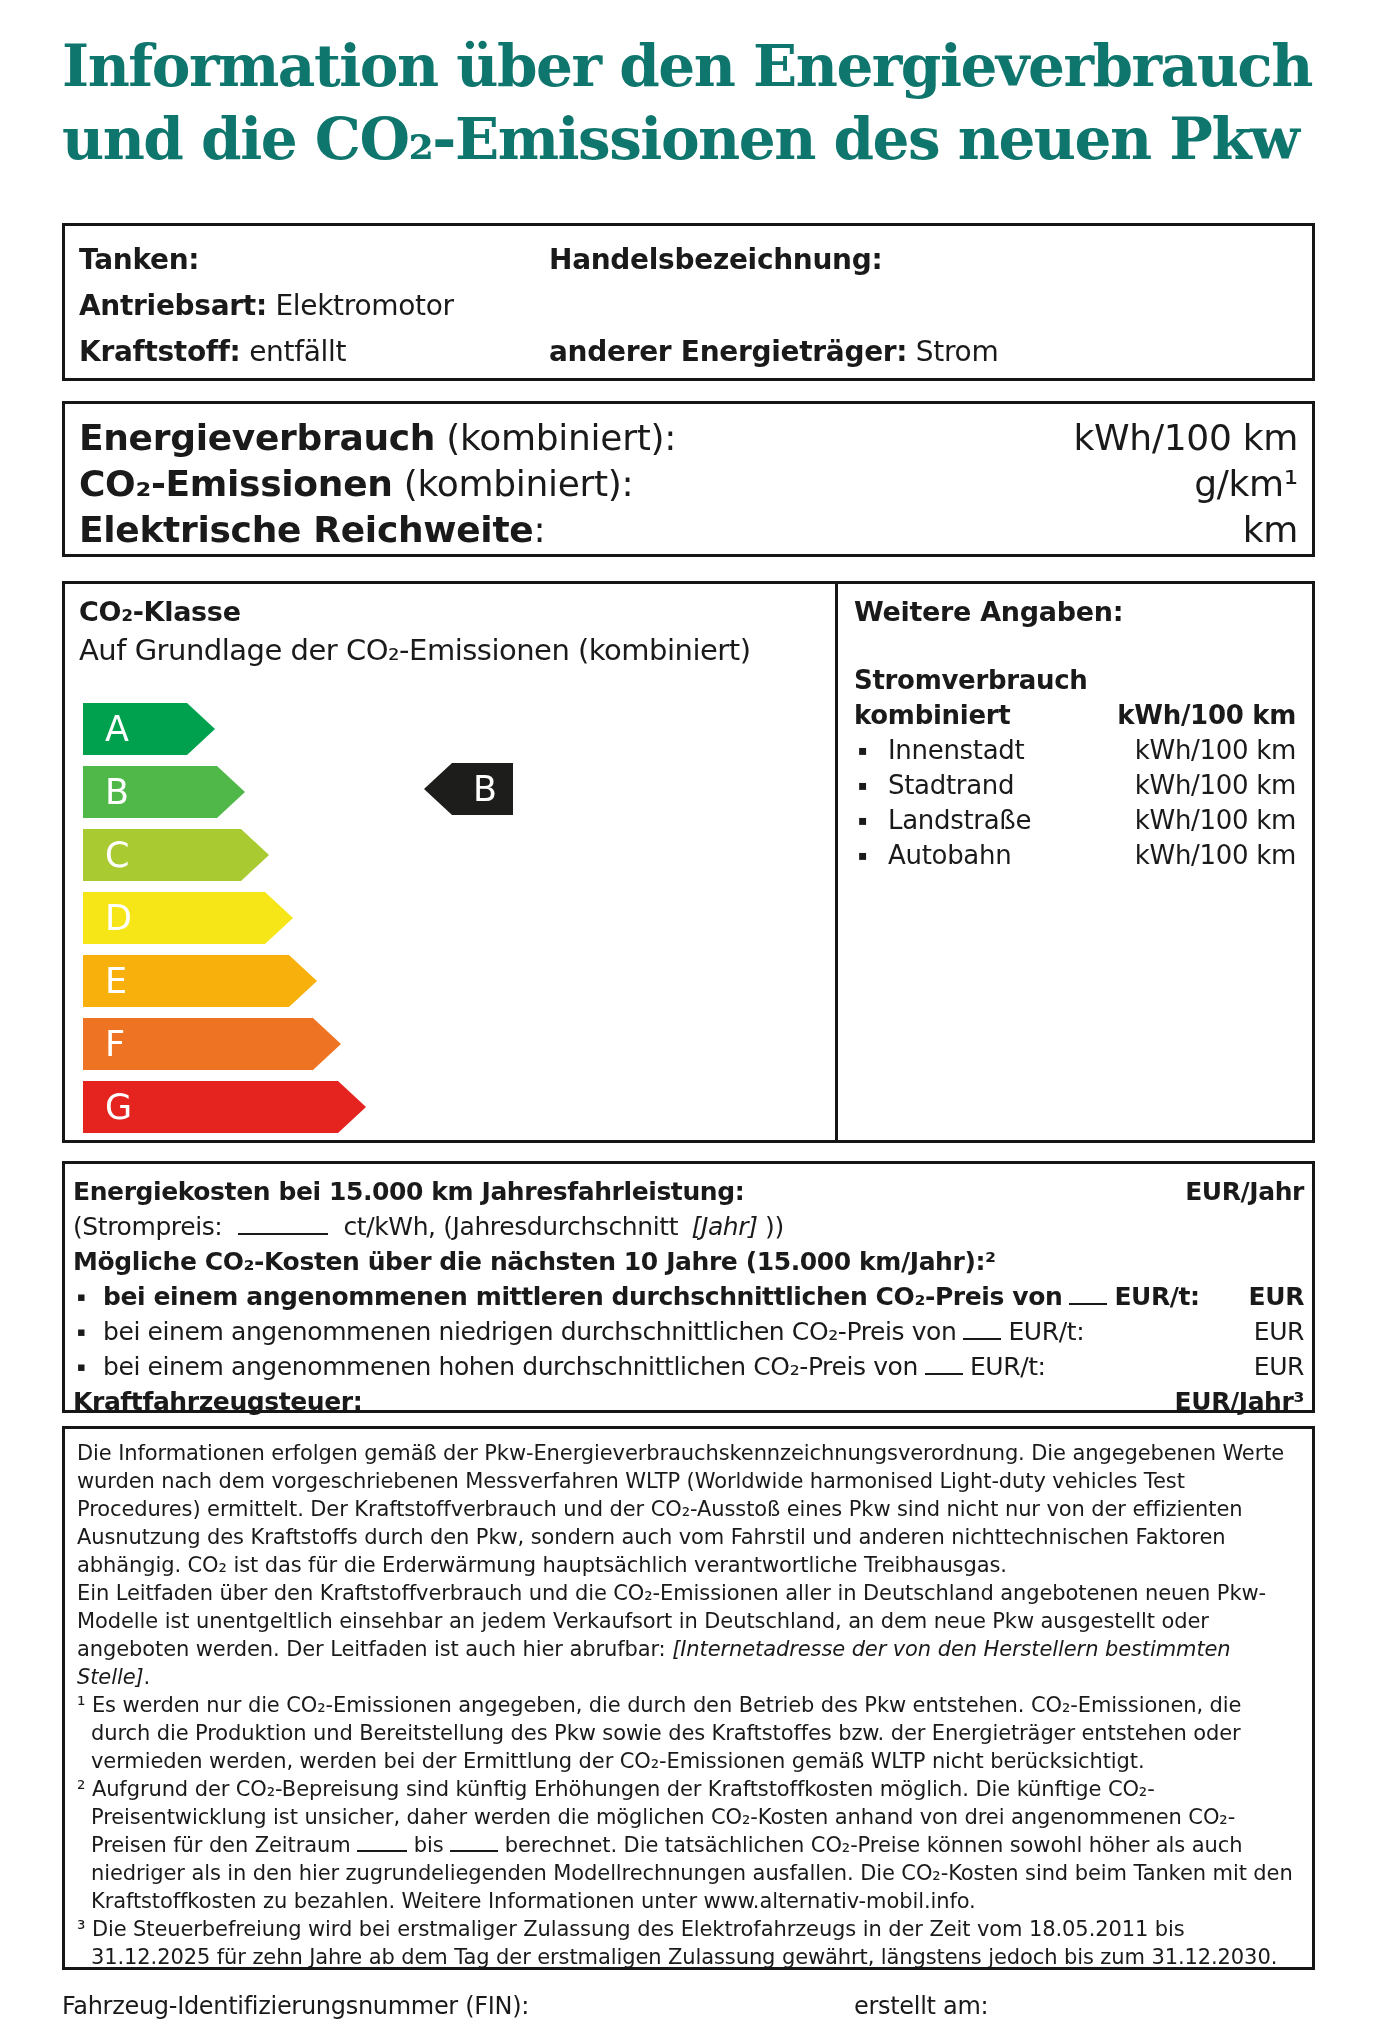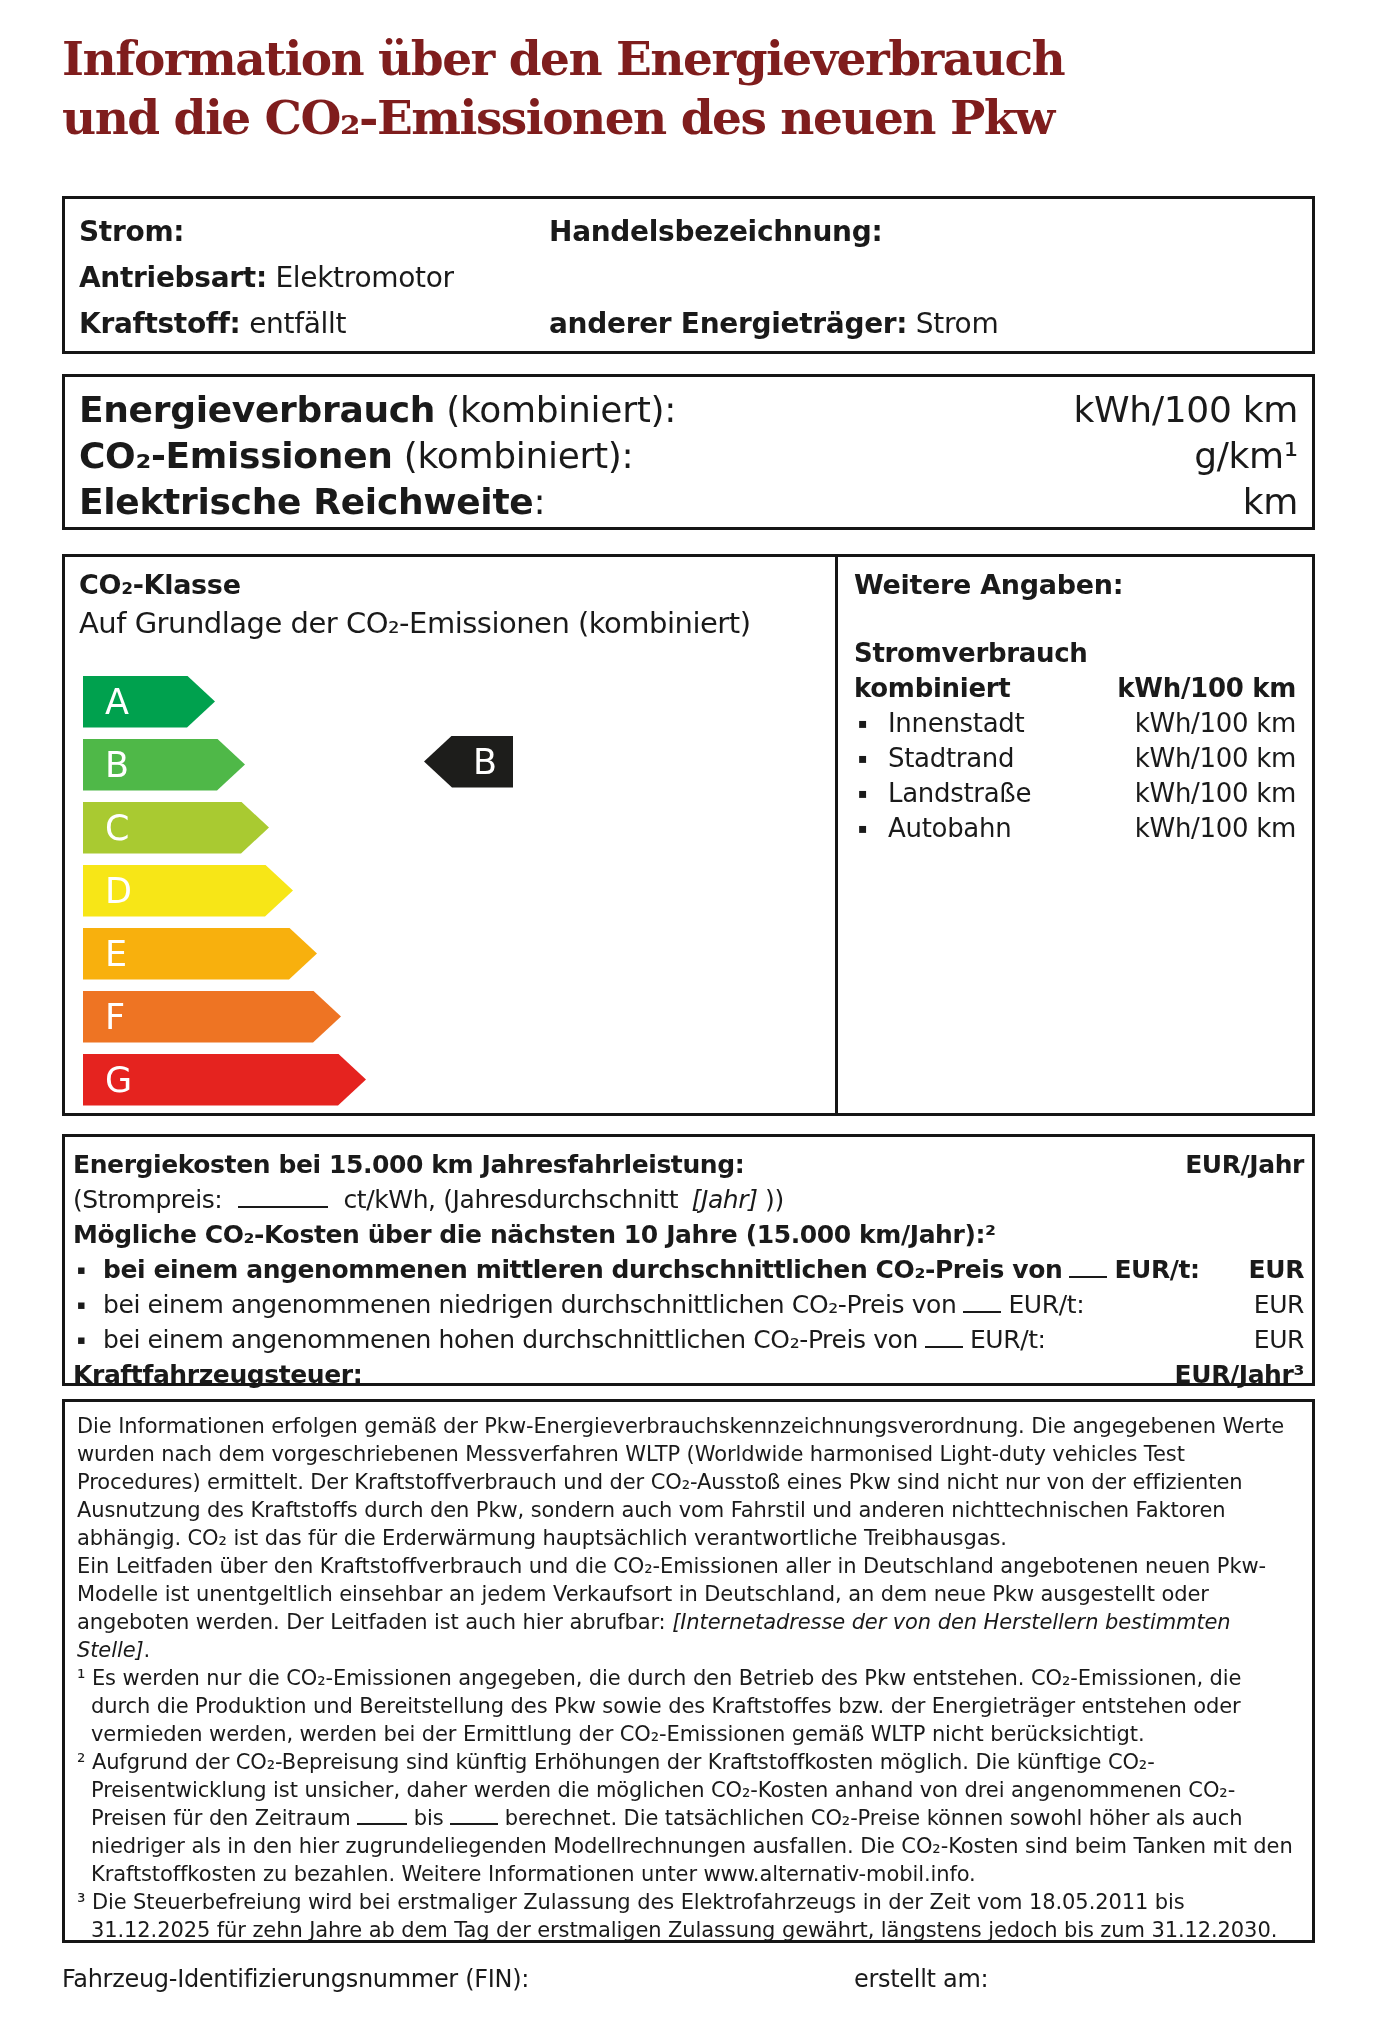--- a/index.html
+++ b/index.html
@@ -6,22 +6,22 @@
   html,body { width:1377px; height:2026px; }
   body {
     background:#ffffff; color:#1a1a1a; overflow:hidden;
     font-family:"DejaVu Sans","Liberation Sans",sans-serif;
   }
   .page { padding:30px 62px 0 62px; }
 
   
   .title {
     font-family:"DejaVu Serif","Liberation Serif",serif;
-    font-weight:bold; font-size:47px; line-height:1.25; letter-spacing:-1.5px;
-    color:#7f1d1d;
+    font-weight:bold; font-size:58px; line-height:1.25; letter-spacing:-1.5px;
+    color:#0f766e;
   }
 
   .box { border:3px solid #161616; background:#fff; }
   .b { font-weight:bold; }
   .blank { display:inline-block; border-bottom:2px solid #1a1a1a; height:15px; vertical-align:baseline; }
 
   
   #box-vehicle {
     margin-top:48px; height:158px; padding:10px 14px;
     display:grid; grid-template-columns:470px 1fr; grid-auto-rows:46px;
@@ -79,21 +79,21 @@
 
 <div class="page">
 
   <h1 class="title">
     <div>Information über den Energieverbrauch</div>
     <div>und die CO₂-Emissionen des neuen Pkw</div>
   </h1>
 
   <div class="box" id="box-vehicle">
     <div>
-      <span class="b">Strom:</span>
+      <span class="b">Tanken:</span>
     </div>
     <div>
       <span class="b">Handelsbezeichnung:</span>
     </div>
     <div>
       <span class="b">Antriebsart:</span>
       <span>Elektromotor</span>
     </div>
     <div></div>
     <div>

